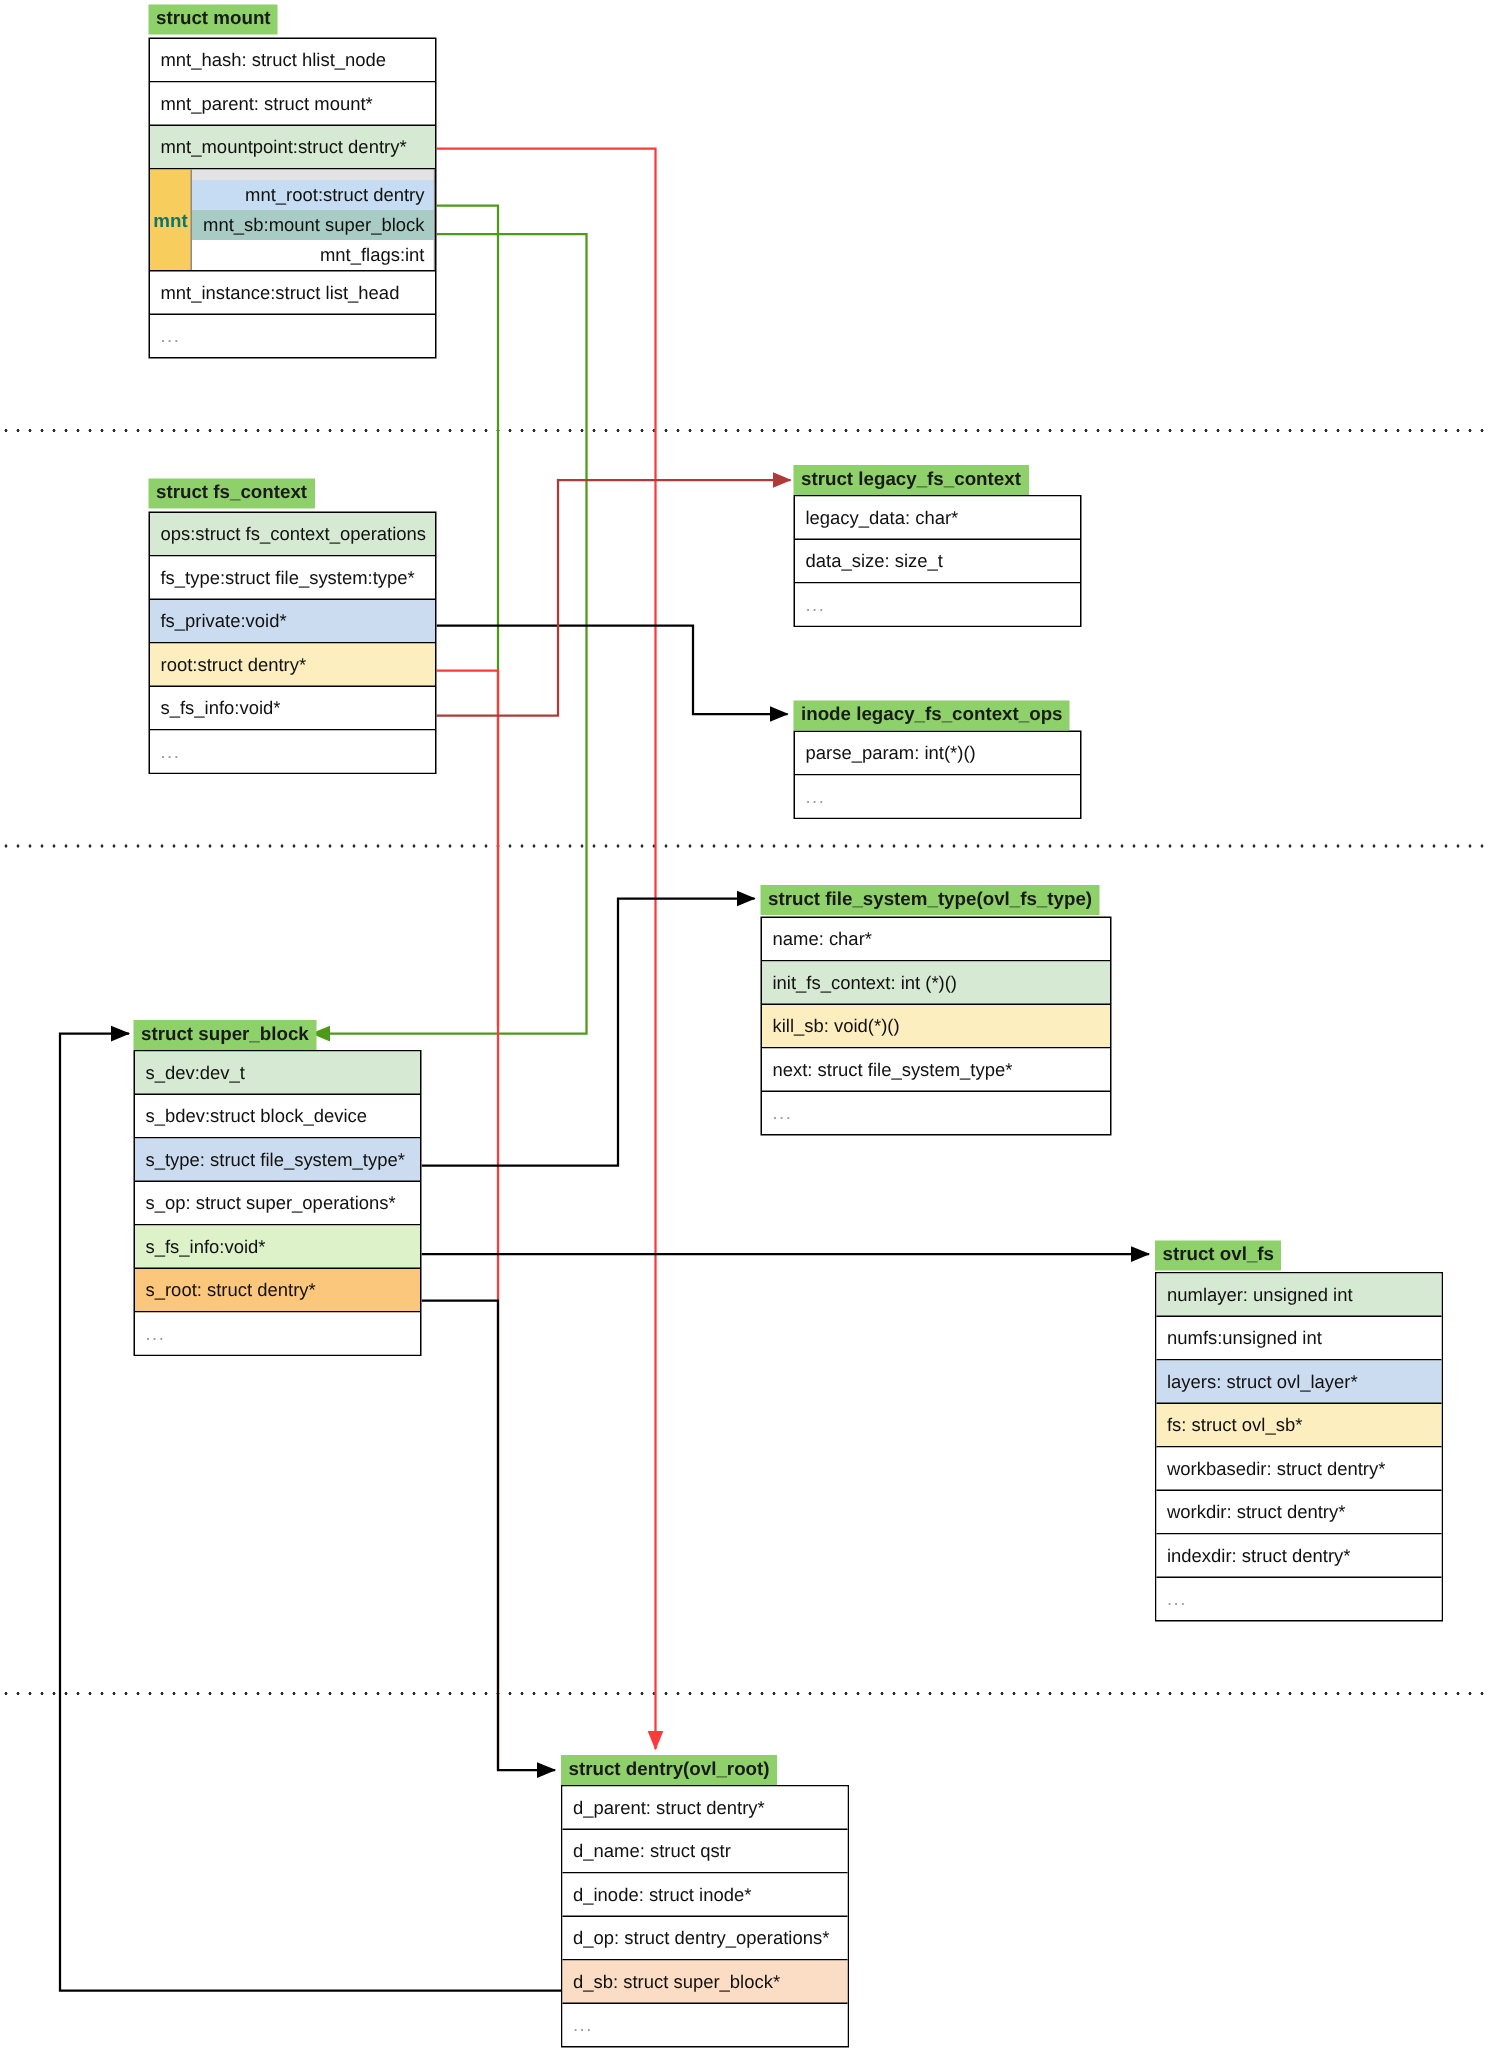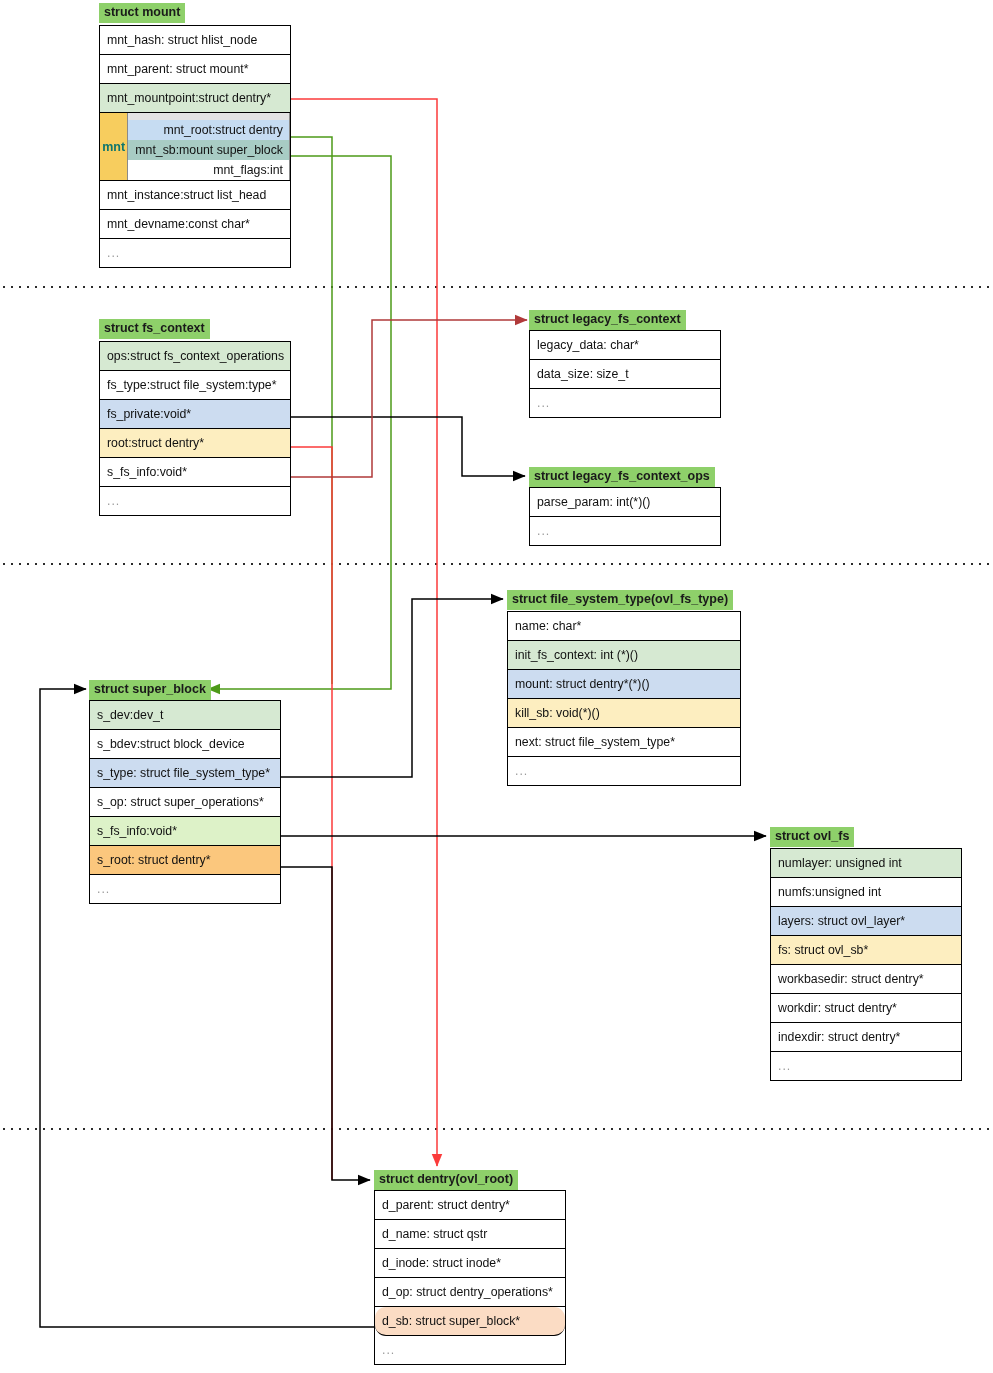--- a/index.html
+++ b/index.html
@@ -21,21 +21,21 @@
     padding:7px 6px 7px 7px;white-space:nowrap;overflow:hidden;
   }
   .row:last-child{border-bottom:none;}
   .row.dots{color:#9a9a9a;letter-spacing:1px;}
 
   
   .f-green{background:#d6e9d2;}
   .f-blue{background:#ccdcf0;}
   .f-lgreen{background:#ddf2c8;}
   .f-orange{background:#fbc77d;}
-  .f-peach{background:#fbdcc4;border-radius:11px;}
+  .f-peach{background:#fbdcc4;}
   .f-teal{background:#a8ccc4;}
   .f-lblue{background:#c6dcf2;}
   .f-amber{background:#f7cd5e;}
   .f-grey{background:#e3e3e3;}
   .f-paleyel{background:#fdeec0;}
   .f-white{background:#ffffff;}
 
   
   .mntgroup{position:absolute;box-sizing:border-box;display:flex;
             border-bottom:1.1px solid #000;}
@@ -109,21 +109,20 @@
         <div class="mntlabel f-amber">mnt</div>
         <div class="mntcols">
           <div class="mntstrip f-grey"></div>
           <div class="mntrow f-lblue">mnt_root:struct dentry</div>
           <div class="mntrow f-teal">mnt_sb:mount super_block</div>
           <div class="mntrow f-white">mnt_flags:int</div>
         </div>
       </div>
 
       <div class="row f-white">mnt_instance:struct list_head</div>
-      <div class="row f-white">mnt_devname:const char*</div>
       <div class="row f-white dots">...</div>
     </div>
   </div>
 
   <div class="sbox" style="left:99px;top:319px;width:192px;">
     <div class="title">struct fs_context</div>
     <div class="rows" style="top:22px;width:192px;">
       <div class="row f-green">ops:struct fs_context_operations</div>
       <div class="row f-white">fs_type:struct file_system:type*</div>
       <div class="row f-blue">fs_private:void*</div>
@@ -136,33 +135,32 @@
   <div class="sbox" style="left:529px;top:310px;width:192px;">
     <div class="title">struct legacy_fs_context</div>
     <div class="rows" style="top:20px;width:192px;">
       <div class="row f-white">legacy_data: char*</div>
       <div class="row f-white">data_size: size_t</div>
       <div class="row f-white dots">...</div>
     </div>
   </div>
 
   <div class="sbox" style="left:529px;top:467px;width:192px;">
-    <div class="title">struct legacy_fs_context_ops</div>
+    <div class="title">inode legacy_fs_context_ops</div>
     <div class="rows" style="top:20px;width:192px;">
       <div class="row f-white">parse_param: int(*)()</div>
       <div class="row f-white dots">...</div>
     </div>
   </div>
 
   <div class="sbox" style="left:507px;top:590px;width:234px;">
     <div class="title">struct file_system_type(ovl_fs_type)</div>
     <div class="rows" style="top:21px;width:234px;">
       <div class="row f-white">name: char*</div>
       <div class="row f-green">init_fs_context: int (*)()</div>
-      <div class="row f-blue">mount: struct dentry*(*)()</div>
       <div class="row f-paleyel">kill_sb: void(*)()</div>
       <div class="row f-white">next: struct file_system_type*</div>
       <div class="row f-white dots">...</div>
     </div>
   </div>
 
   <div class="sbox" style="left:89px;top:680px;width:192px;">
     <div class="title">struct super_block</div>
     <div class="rows" style="top:20px;width:192px;">
       <div class="row f-green">s_dev:dev_t</div>

